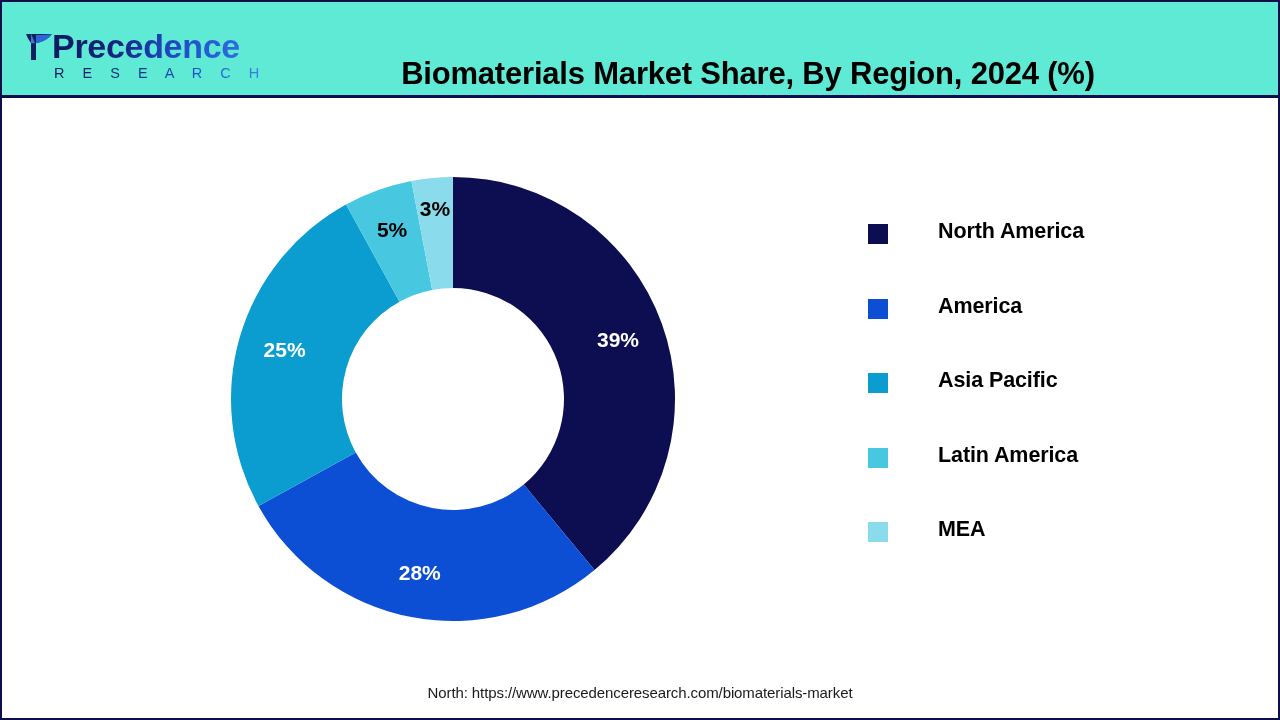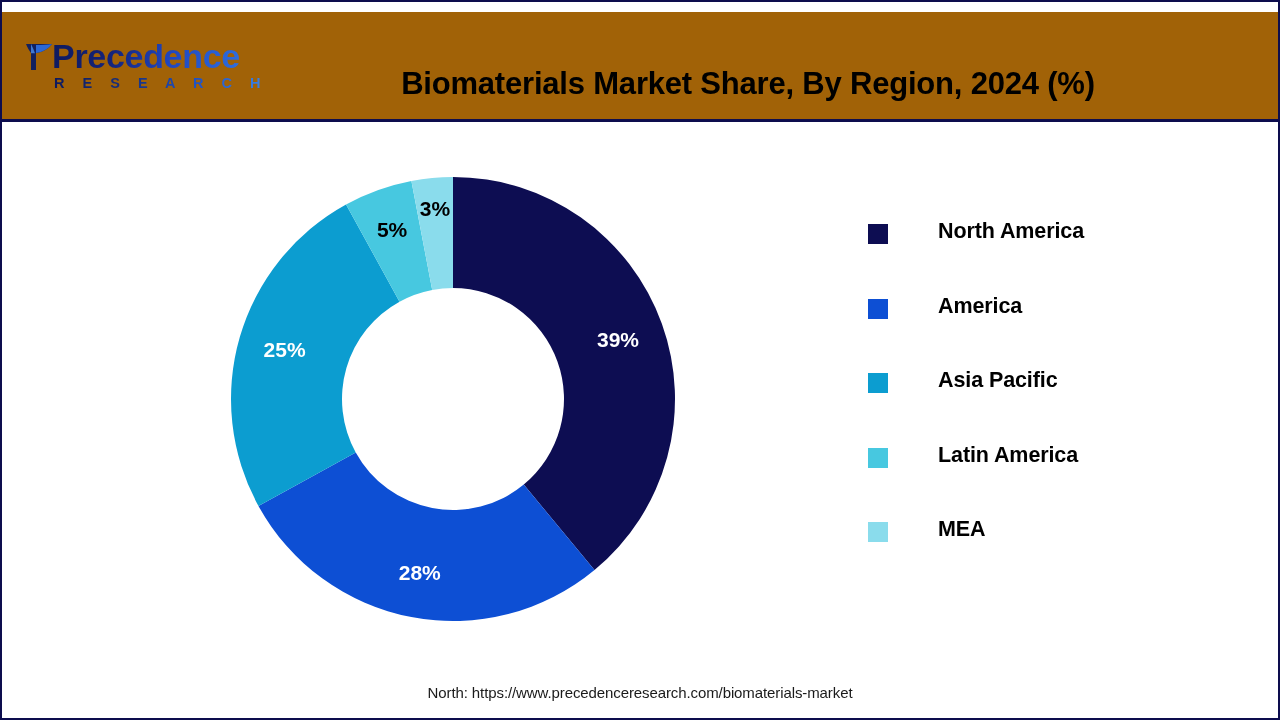--- a/index.html
+++ b/index.html
@@ -14,26 +14,26 @@
     background: #ffffff;
     border: 2px solid #0d0d4e;
     box-sizing: border-box;
     overflow: hidden;
     font-family: "Liberation Sans", sans-serif;
   }
 
   
   #header {
     position: absolute;
-    left: 0; top: 10px;
+    left: 0; top: 0;
     width: 100%;
-    height: 110px;
+    height: 96px;
     border-bottom: 3px solid #0d0d4e;
     box-sizing: border-box;
-    background: #a16207;
+    background: #5eead4;
   }
   #logo {
     position: absolute;
     left: 18px;
     top: 26px;
     width: 205px;
     height: 58px;
     user-select: none;
   }
   #logo-word {
@@ -48,21 +48,21 @@
     -webkit-background-clip: text;
     background-clip: text;
     color: transparent;
     white-space: nowrap;
   }
   #logo-sub {
     position: absolute;
     left: 34px;
     top: 37px;
     font-size: 14.5px;
-    font-weight: 700;
+    font-weight: 400;
     letter-spacing: 7.0px;
     line-height: 16px;
     background: linear-gradient(100deg,#0e1a5e 0%, #17307f 35%, #2257cc 70%, #3b86e8 100%);
     -webkit-background-clip: text;
     background-clip: text;
     color: transparent;
     white-space: nowrap;
   }
   #logo-mark {
     position: absolute;

